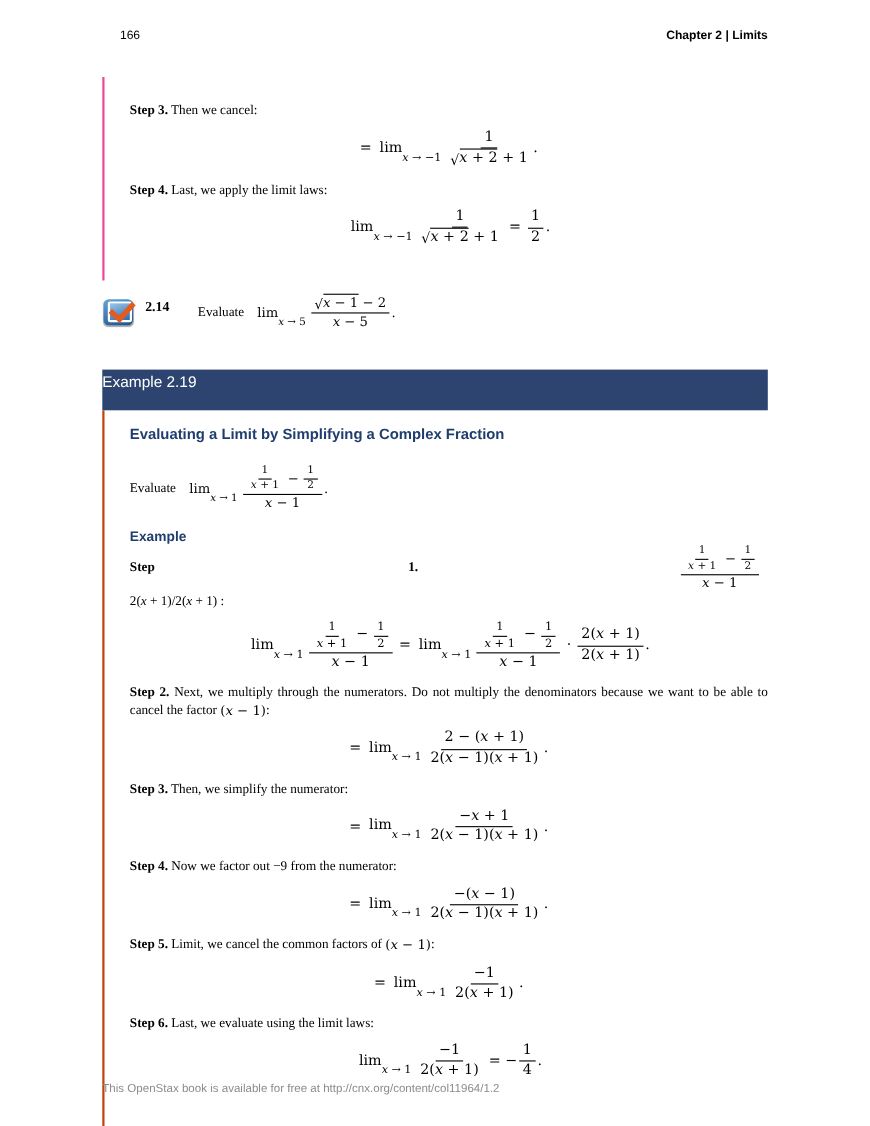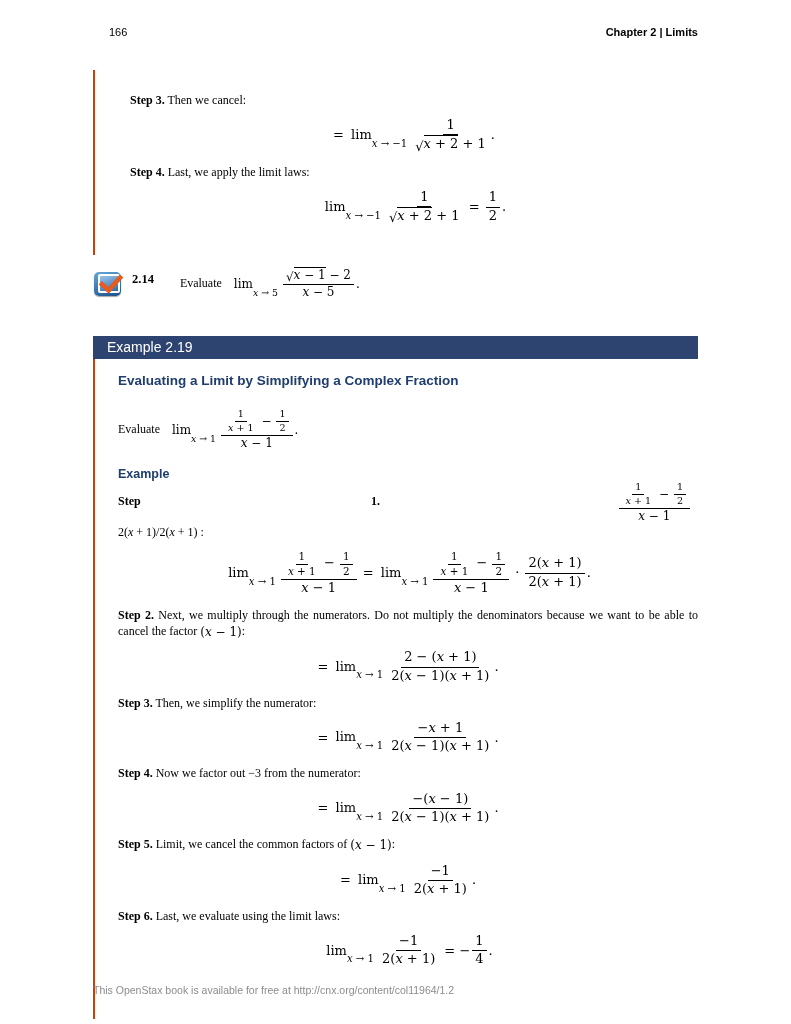--- a/index.html
+++ b/index.html
@@ -9,21 +9,21 @@
   
   .hdr{position:absolute;top:26px;left:109px;right:93px;display:flex;
        justify-content:space-between;align-items:baseline;
        font-family:"Liberation Sans",sans-serif;font-size:11px;}
   .hdr .chap{font-weight:bold;}
 
   
   .main{position:absolute;top:70px;left:93px;width:605px;}
 
   
-  .top-block{border-left:2px solid #c2410c;padding:22px 0 20px 35px;}
+  .top-block{border-left:2px solid #ec4899;padding:22px 0 20px 23px;}
   p.step{margin:0;font-size:12px;line-height:1.35;}
   p.step b{font-weight:bold;}
 
   
   .eq{display:flex;justify-content:center;align-items:center;
       font-family:"DejaVu Serif",serif;font-size:13px;margin:9px 0 11px;}
   .ieq{display:inline-flex;align-items:center;font-family:"DejaVu Serif",serif;
        vertical-align:middle;}
 
   
@@ -51,23 +51,23 @@
           background:linear-gradient(160deg,#9cc4e6 0%,#2a6cb0 100%);}
   .cp-check{position:absolute;left:6px;top:4px;width:17px;height:9px;
           border-left:5px solid #e55b1e;border-bottom:5px solid #e55b1e;
           transform:rotate(-48deg);border-bottom-left-radius:2px;}
   .cp-num{font-weight:bold;font-size:12.5px;margin:-8px 0 0 8px;}
   .cp-body{margin-left:26px;display:inline-flex;align-items:center;}
   .cp-body .lbl{margin-right:9px;}
 
   
   .example{margin-top:36px;}
-  .banner{height:23px;background:#2d4470;color:#fff;
+  .banner{height:37px;background:#2d4470;color:#fff;
           font-family:"Liberation Sans",sans-serif;font-size:14px;line-height:23px;
-          padding-left:14px;}
+          }
   .ex-body{border-left:2px solid #c2410c;padding:14px 0 40px 23px;}
   .ex-title{margin:0;font-family:"Liberation Sans",sans-serif;font-size:13.5px;
             font-weight:bold;color:#1f3d6e;}
   .evaluate{margin:20px 0 0;display:flex;align-items:center;font-size:12px;}
   .evaluate .lbl{margin-right:9px;}
   .solution{margin:16px 0 0;font-family:"Liberation Sans",sans-serif;font-size:12.5px;
             font-weight:bold;color:#1f3d6e;}
   .step1-p{margin:8px 0 0;font-size:12px;line-height:1.3;text-align:justify;text-align-last:justify;}
   .step1-p .ieq{margin:0 6px;}
   .line2{margin:2px 0 0;font-size:12px;}
@@ -353,21 +353,21 @@
                   <span class="mtx">−<i>x</i> + 1</span>
                 </span>
                 <span class="mden">
                   <span class="mtx">2(<i>x</i> − 1)(<i>x</i> + 1)</span>
                 </span>
               </span>
               <span class="mtx">.</span>
             </div>
 
           <p class="step">
-            <b>Step 4.</b><span> Now we factor out −3 from the numerator:</span>
+            <b>Step 4.</b><span> Now we factor out −9 from the numerator:</span>
           </p>
           <div class="eq">
               <span class="mtx">= </span>
               <span class="mlim">
                 <span class="mlim-w">lim</span>
                 <span class="mlim-s"><i>x</i> → 1</span>
               </span>
               <span class="mfr">
                 <span class="mnum">
                   <span class="mtx">−(<i>x</i> − 1)</span>

